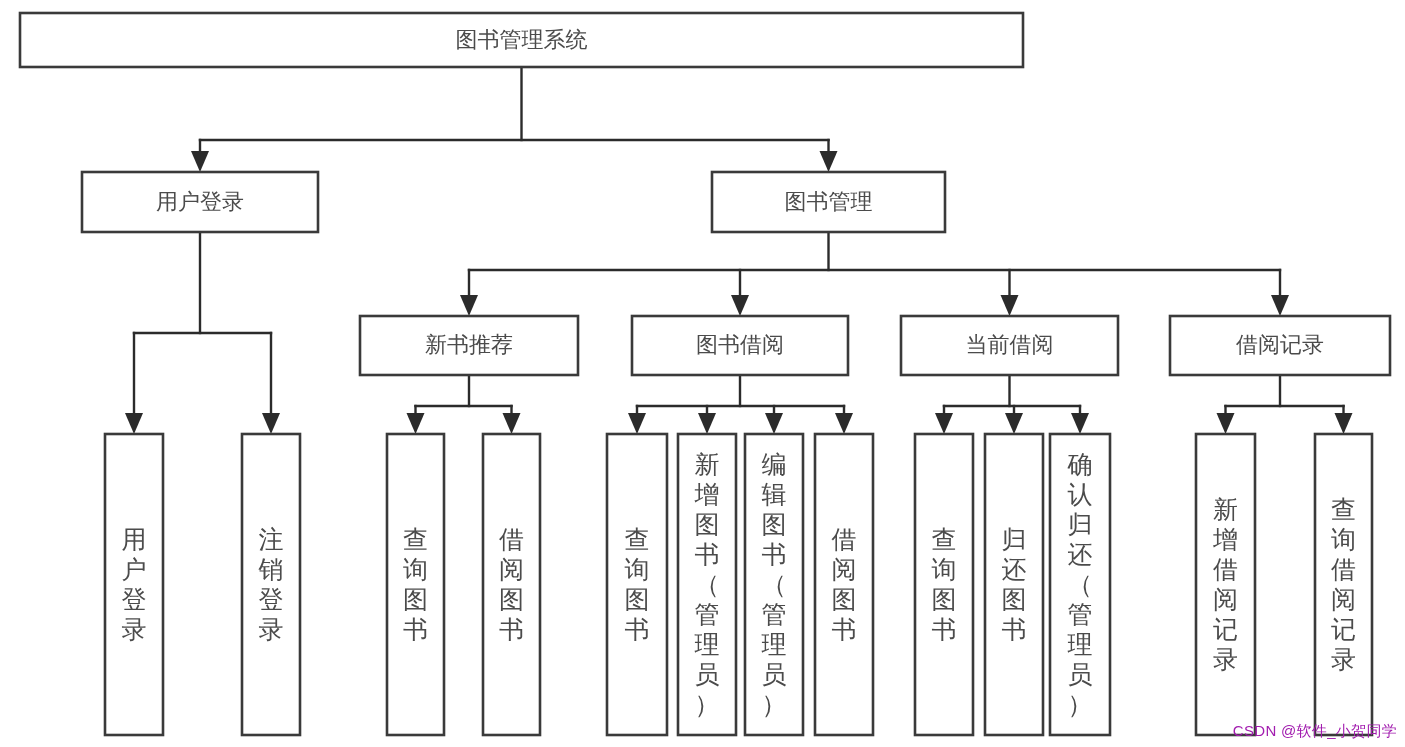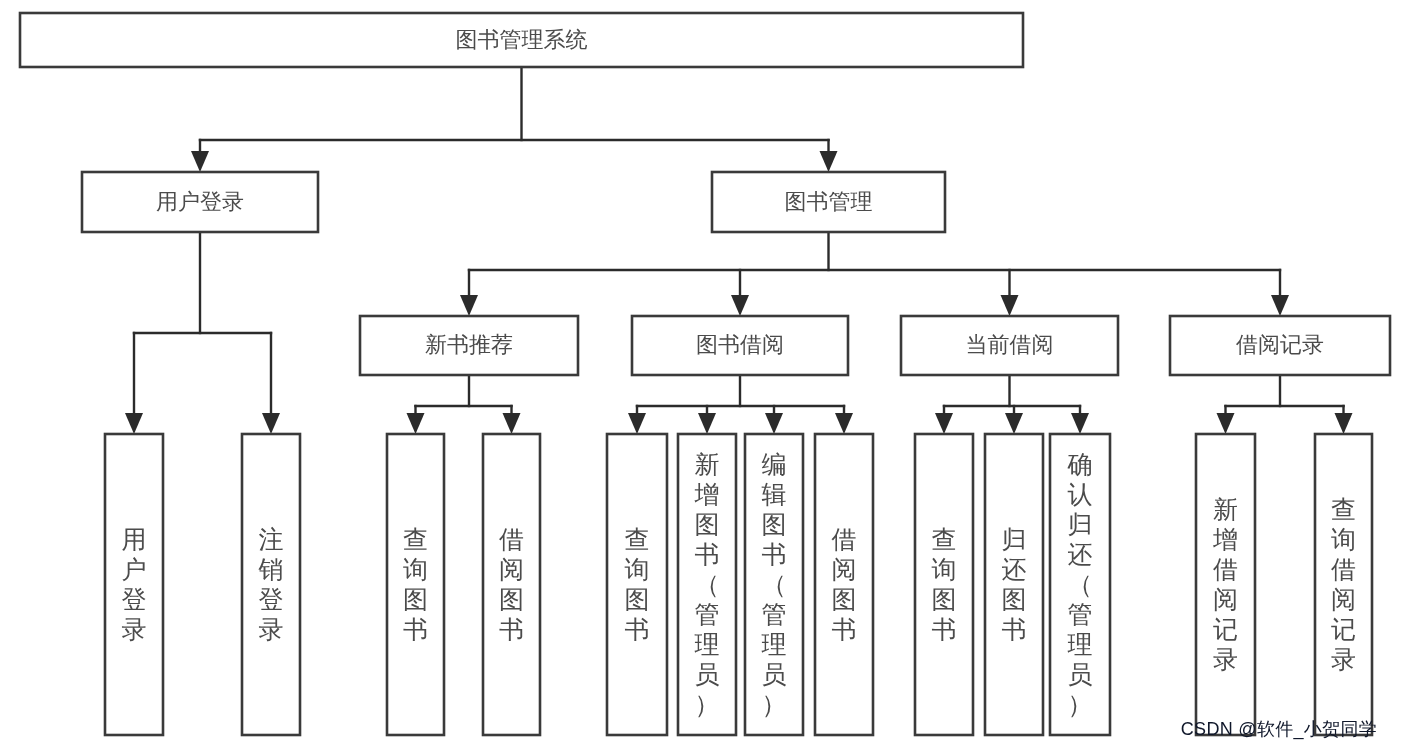--- a/index.html
+++ b/index.html
@@ -51,25 +51,25 @@
     dominant-baseline: middle;
   }
   .node-label-vertical {
     fill: #4b4b4b;
     font-family: "Liberation Sans", "DejaVu Sans", sans-serif;
     font-size: 25px;
     text-anchor: middle;
   }
   .watermark {
     position: absolute;
-    right: 28px;
+    right: 8px;
     bottom: 6px;
     font-family: "Liberation Sans", "DejaVu Sans", sans-serif;
-    font-size: 18px;
-    color: #0f172a;
+    font-size: 15px;
+    color: #a21caf;
     white-space: nowrap;
     letter-spacing: 0.3px;
     user-select: none;
   }
 </style>
 </head>
 <body>
 
 <div id="diagram-root">
   <svg class="flow" viewBox="0 0 1405 747" xmlns="http://www.w3.org/2000/svg">

